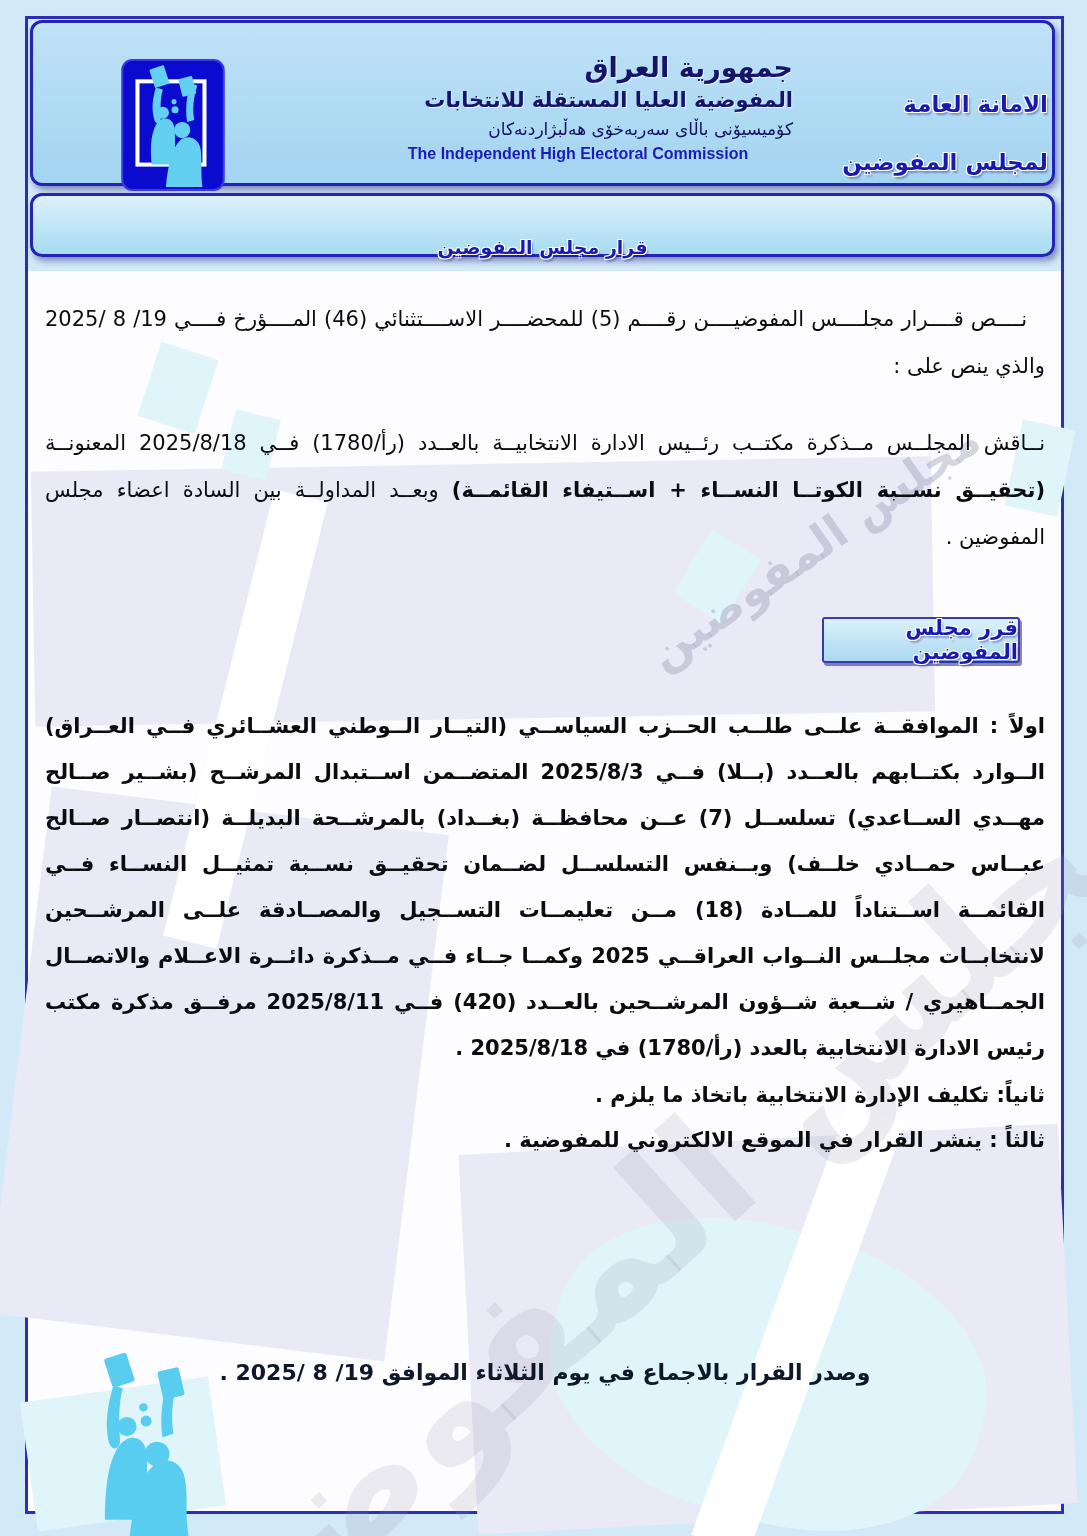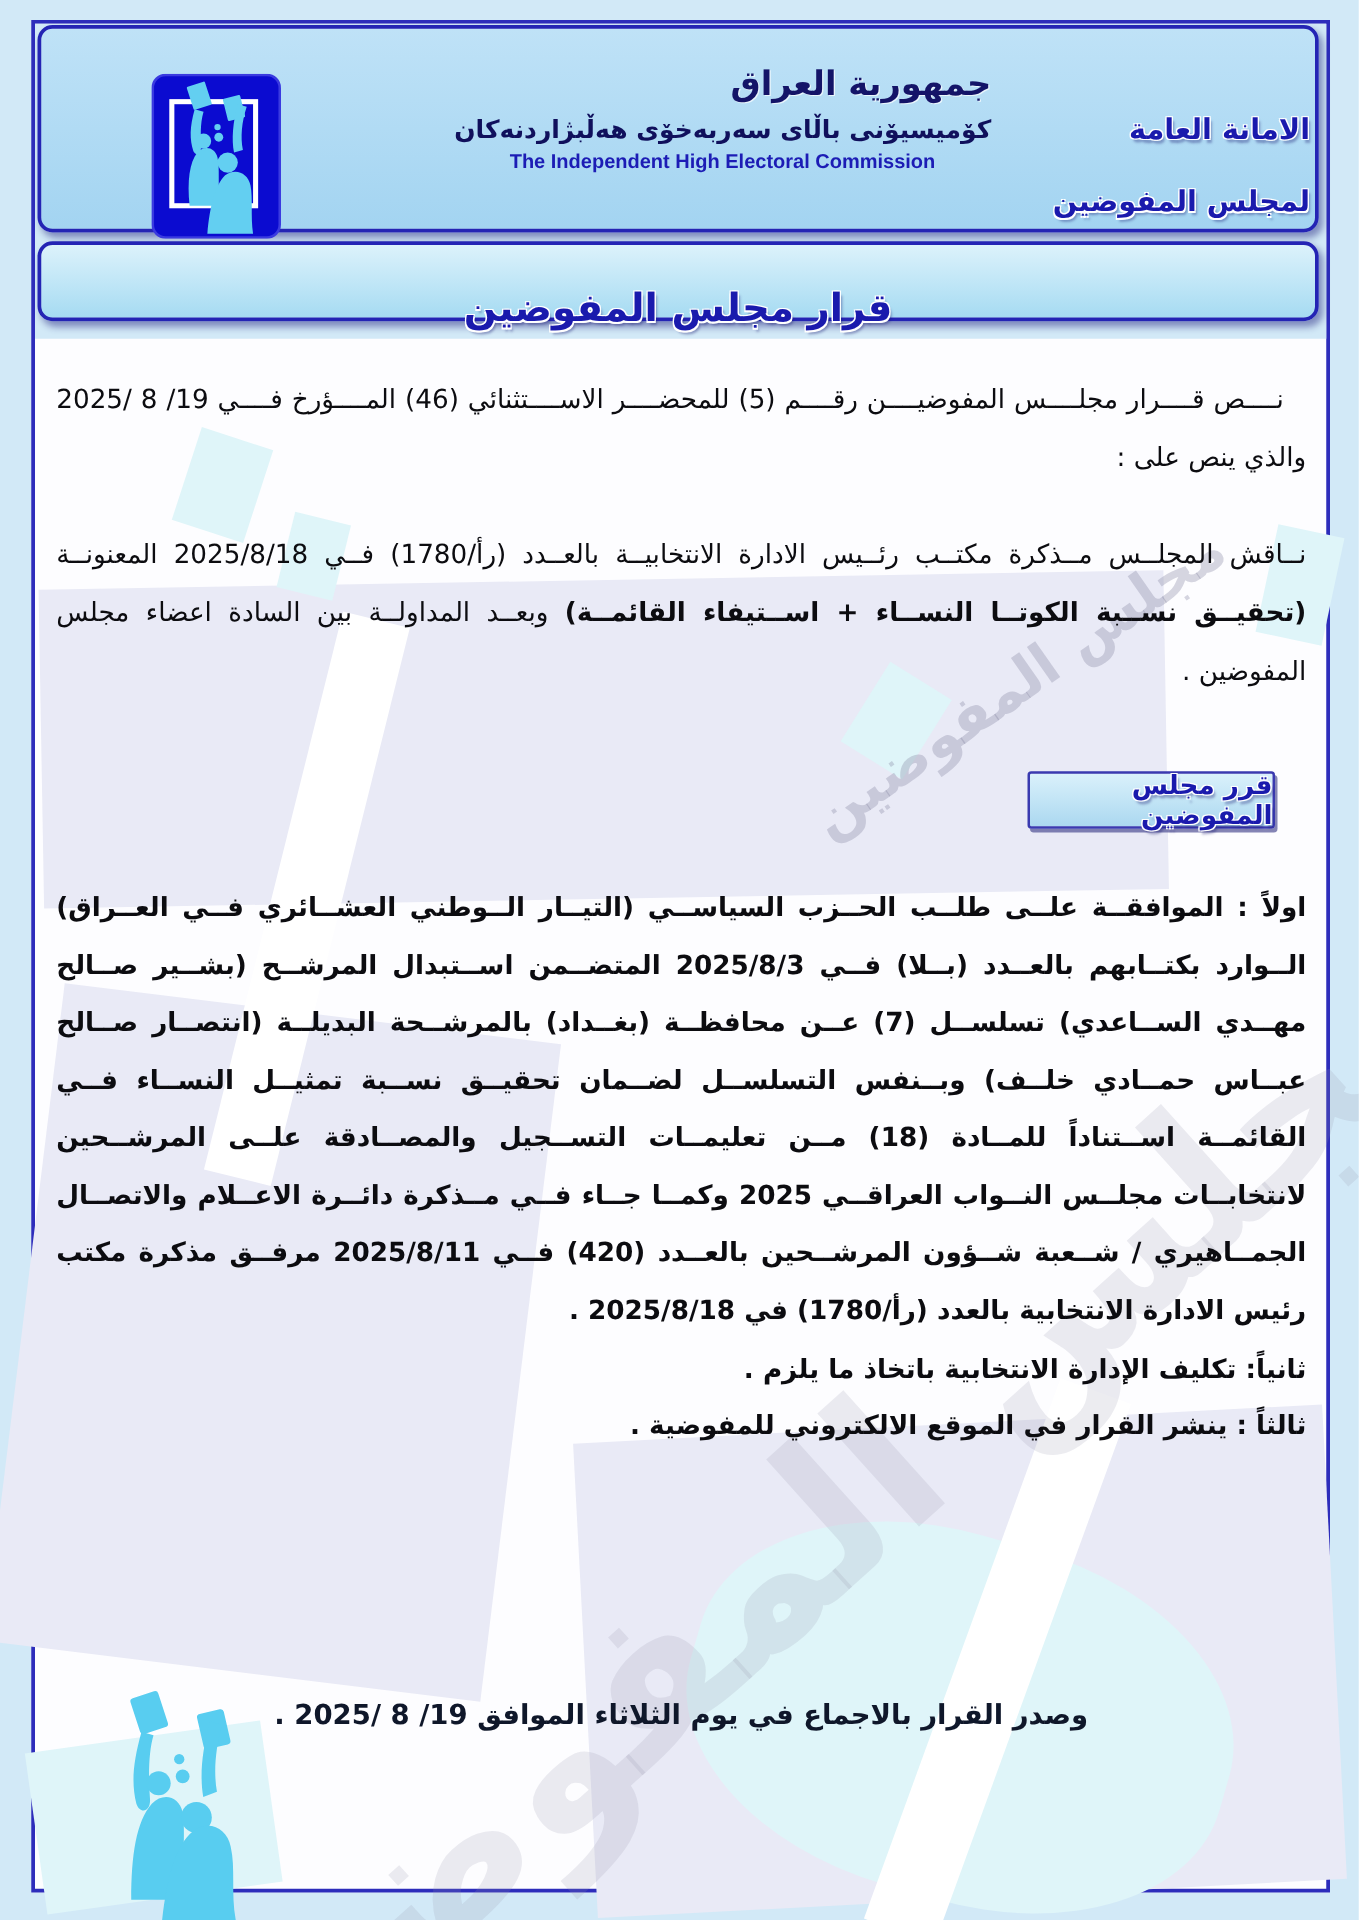--- a/index.html
+++ b/index.html
@@ -42,27 +42,27 @@
     box-shadow:3px 4px 6px rgba(25,25,120,.45);
     display:flex;align-items:center;justify-content:center;
   }
   .outline-navy{
     color:#1a1aad;font-weight:bold;
     text-shadow:1px 1px 0 #fff,-1px -1px 0 #fff,1px -1px 0 #fff,-1px 1px 0 #fff,2px 3px 2px rgba(20,20,110,.35);
   }
   .hdr-center{position:absolute;left:330px;top:28px;width:430px;text-align:center;line-height:1.25;}
   .hdr-center .l1{font-size:27px;font-weight:bold;color:#141468;text-shadow:1px 1px 0 rgba(255,255,255,.7);}
   .hdr-center .l2{font-size:21px;font-weight:bold;color:#141468;text-shadow:1px 1px 0 rgba(255,255,255,.7);margin-top:2px;}
-  .hdr-center .l3{font-size:20px;font-weight:bold;color:#10105c;margin-top:6px;}
+  .hdr-center .l3{font-size:17px;font-weight:normal;color:#10105c;margin-top:6px;}
   .hdr-center .l4{font-size:16px;font-weight:bold;color:#1c1cb5;margin-top:4px;font-family:Liberation Sans, sans-serif;}
   .hdr-right{position:absolute;left:795px;top:52px;width:220px;text-align:center;}
   .hdr-right div{font-size:23px;line-height:58px;}
   .hdr-logo{position:absolute;left:88px;top:36px;width:104px;height:132px;}
 
-  .title-text{font-size:31px;margin-top:44px;}
+  .title-text{font-size:19px;margin-top:44px;}
 
   
   .rtl{direction:rtl;unicode-bidi:embed;text-align:right;}
   .para{
     position:absolute;left:45px;width:1000px;color:#0c0c10;
     font-size:21px;line-height:47px;text-align:justify;
   }
   .normalw{font-weight:normal;}
   .boldw{font-weight:bold;margin-top:27px;}
   .p1{top:296px;text-indent:18px;}
@@ -136,20 +136,21 @@
         <circle cx="41" cy="53" r="6"></circle>
         <path d="M30 104 C28 84 30 70 36 62 C42 56 50 58 52 66 C54 74 52 88 54 104 Z"></path>
         <path d="M68 24 C64 38 63 52 65 62 L72 60 C70 50 71 38 75 26 Z"></path>
         <circle cx="60" cy="70" r="8"></circle>
         <path d="M44 126 C46 104 50 88 58 80 C66 74 76 78 78 88 C80 98 78 112 80 126 Z"></path>
       </g>
     </svg>
 
     <div class="hdr-center">
       <div class="l1 rtl">جمهورية العراق</div>
+      <div class="l2 rtl">المفوضية العليا المستقلة للانتخابات</div>
       <div class="l3 rtl">كۆمیسیۆنی باڵای سەربەخۆی هەڵبژاردنەکان</div>
       <div class="l4">The Independent High Electoral Commission</div>
     </div>
 
     <div class="hdr-right">
       <div class="outline-navy rtl">الامانة العامة</div>
       <div class="outline-navy rtl">لمجلس المفوضين</div>
     </div>
   </div>
 

